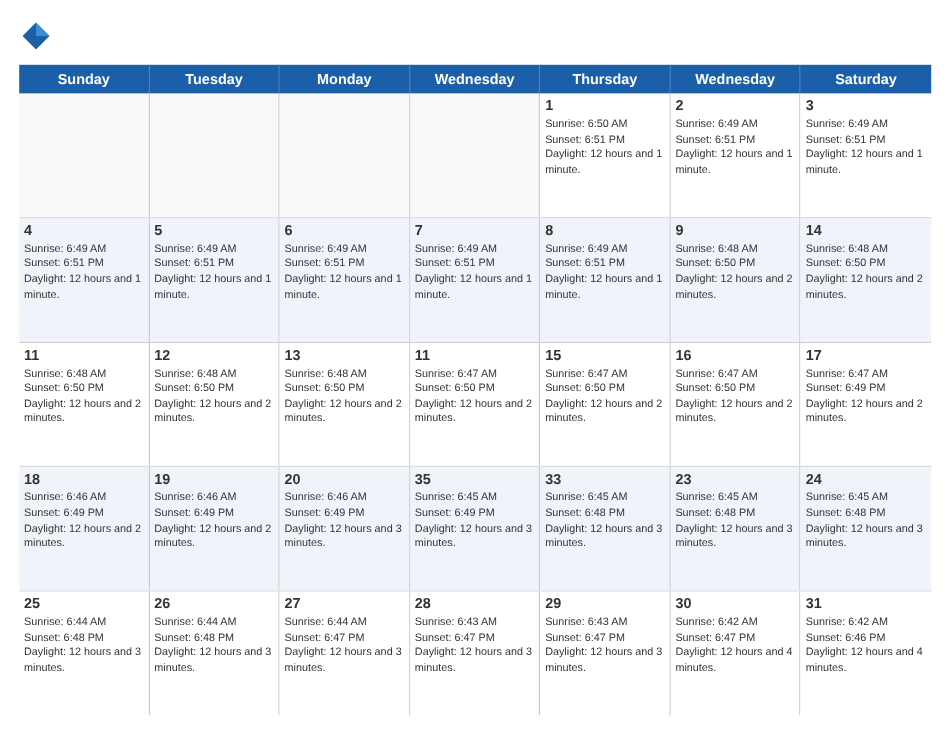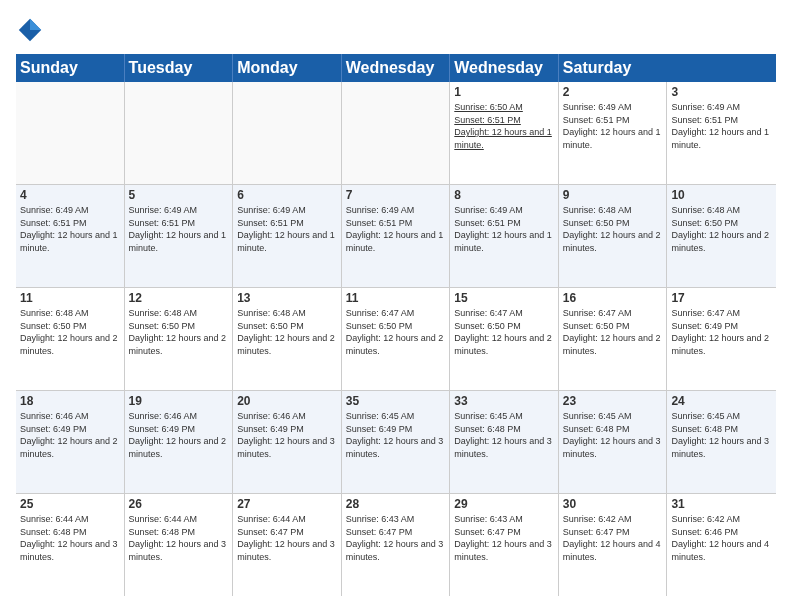--- a/index.html
+++ b/index.html
@@ -64,24 +64,24 @@
       display: flex;
       flex-direction: column;
     }
     .cal-header {
       display: grid;
       grid-template-columns: repeat(7, 1fr);
       background: #1a5fa8;
     }
     .cal-header-cell {
       color: #fff;
-      font-size: 16px;
+      font-size: 12px;
       font-weight: bold;
       padding: 5px 4px;
-      text-align: left;
+      text-align: center;
       border-right: 1px solid #4a7fc0;
     }
     .cal-header-cell:last-child { border-right: none; }
     .cal-body {
       flex: 1;
       display: flex;
       flex-direction: column;
     }
     .cal-row {
       flex: 1;
@@ -134,32 +134,33 @@
       <div class="location"></div>
     </div>
   </div>
 
   <div class="calendar">
     <div class="cal-header" id="cal-header">
         <div class="cal-header-cell">Sunday</div>
         <div class="cal-header-cell">Tuesday</div>
         <div class="cal-header-cell">Monday</div>
         <div class="cal-header-cell">Wednesday</div>
+        <div class="cal-header-cell">Thursday</div>
         <div class="cal-header-cell">Wednesday</div>
         <div class="cal-header-cell">Saturday</div>
       </div>
     <div class="cal-body" id="cal-body">
         <div class="cal-row">
           <div class="cal-cell empty"></div>
           <div class="cal-cell empty"></div>
           <div class="cal-cell empty"></div>
           <div class="cal-cell empty"></div>
           <div class="cal-cell">
             <div class="day-num">1</div>
-            <div class="cell-info" style="white-space: pre-line; text-decoration: underline;">Sunrise: 6:50 AM
+            <div class="cell-info" style="white-space: pre-line;">Sunrise: 6:50 AM
 Sunset: 6:51 PM
 Daylight: 12 hours and 1 minute.</div>
           </div>
           <div class="cal-cell">
             <div class="day-num">2</div>
             <div class="cell-info" style="white-space: pre-line;">Sunrise: 6:49 AM
 Sunset: 6:51 PM
 Daylight: 12 hours and 1 minute.</div>
           </div>
           <div class="cal-cell">
@@ -200,21 +201,21 @@
 Sunset: 6:51 PM
 Daylight: 12 hours and 1 minute.</div>
           </div>
           <div class="cal-cell alt-bg">
             <div class="day-num">9</div>
             <div class="cell-info" style="white-space: pre-line;">Sunrise: 6:48 AM
 Sunset: 6:50 PM
 Daylight: 12 hours and 2 minutes.</div>
           </div>
           <div class="cal-cell alt-bg">
-            <div class="day-num">10</div>
+            <div class="day-num">14</div>
             <div class="cell-info" style="white-space: pre-line;">Sunrise: 6:48 AM
 Sunset: 6:50 PM
 Daylight: 12 hours and 2 minutes.</div>
           </div>
         </div>
         <div class="cal-row">
           <div class="cal-cell">
             <div class="day-num">11</div>
             <div class="cell-info" style="white-space: pre-line;">Sunrise: 6:48 AM
 Sunset: 6:50 PM

